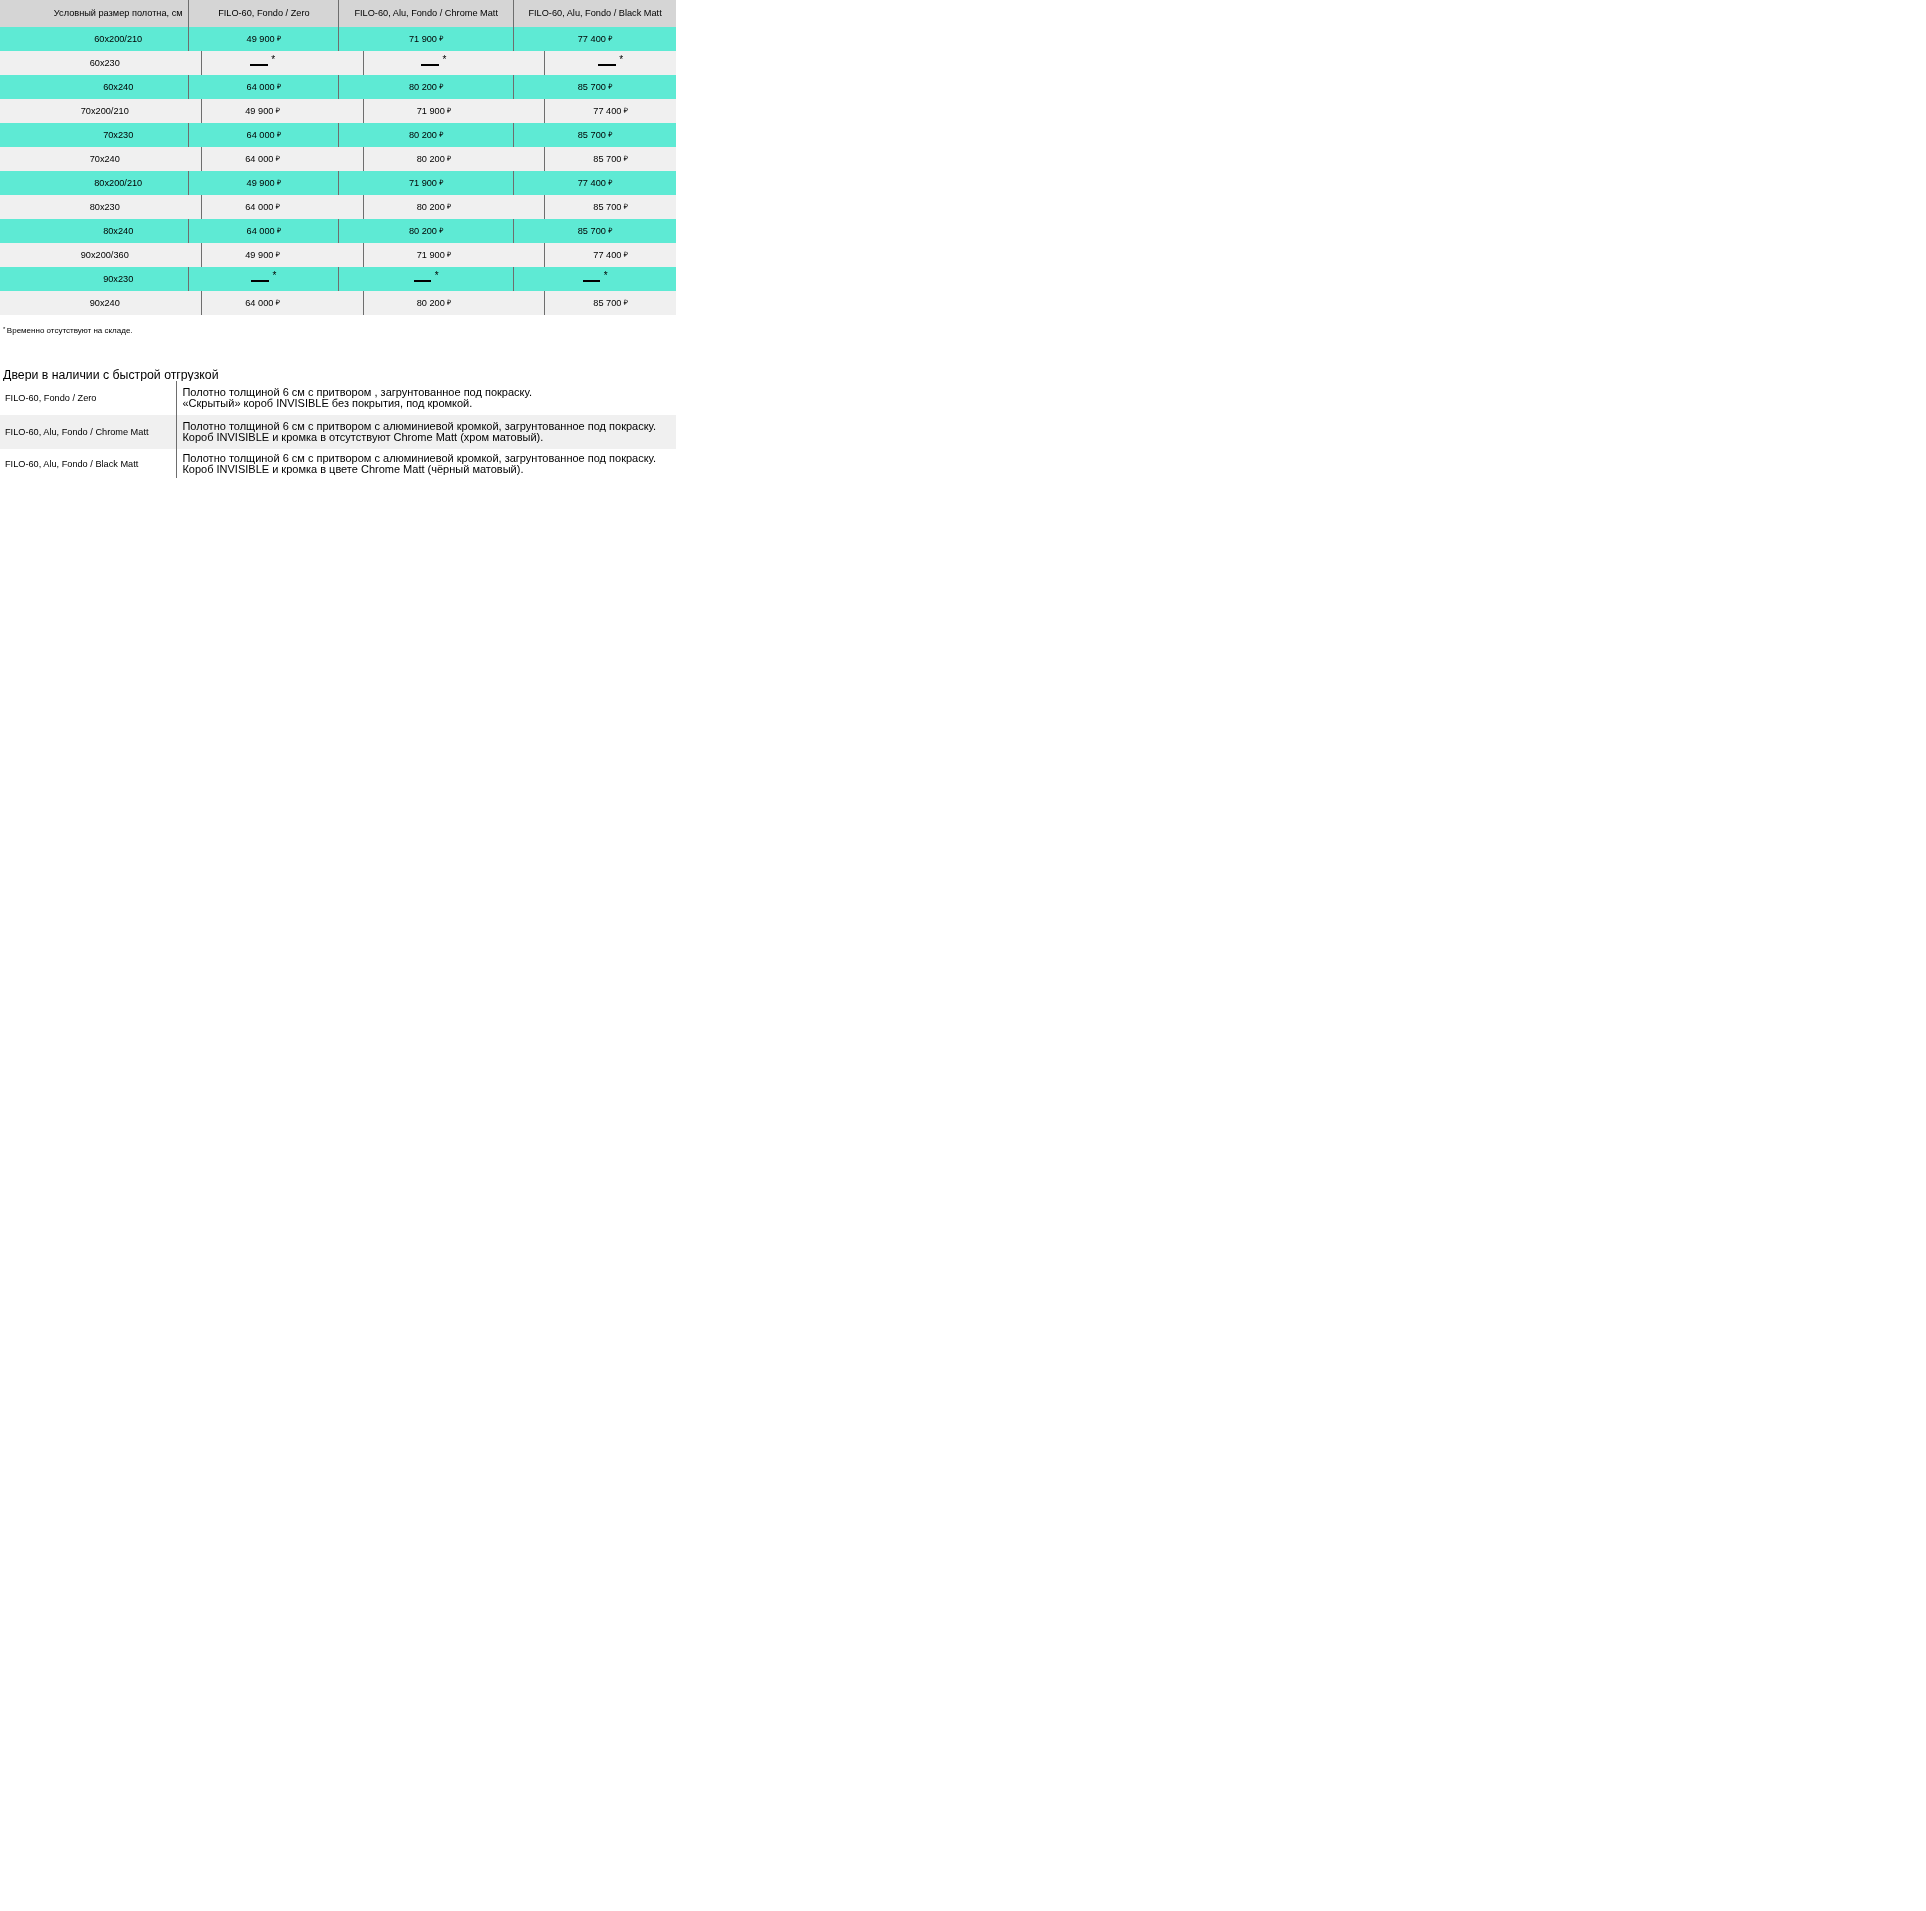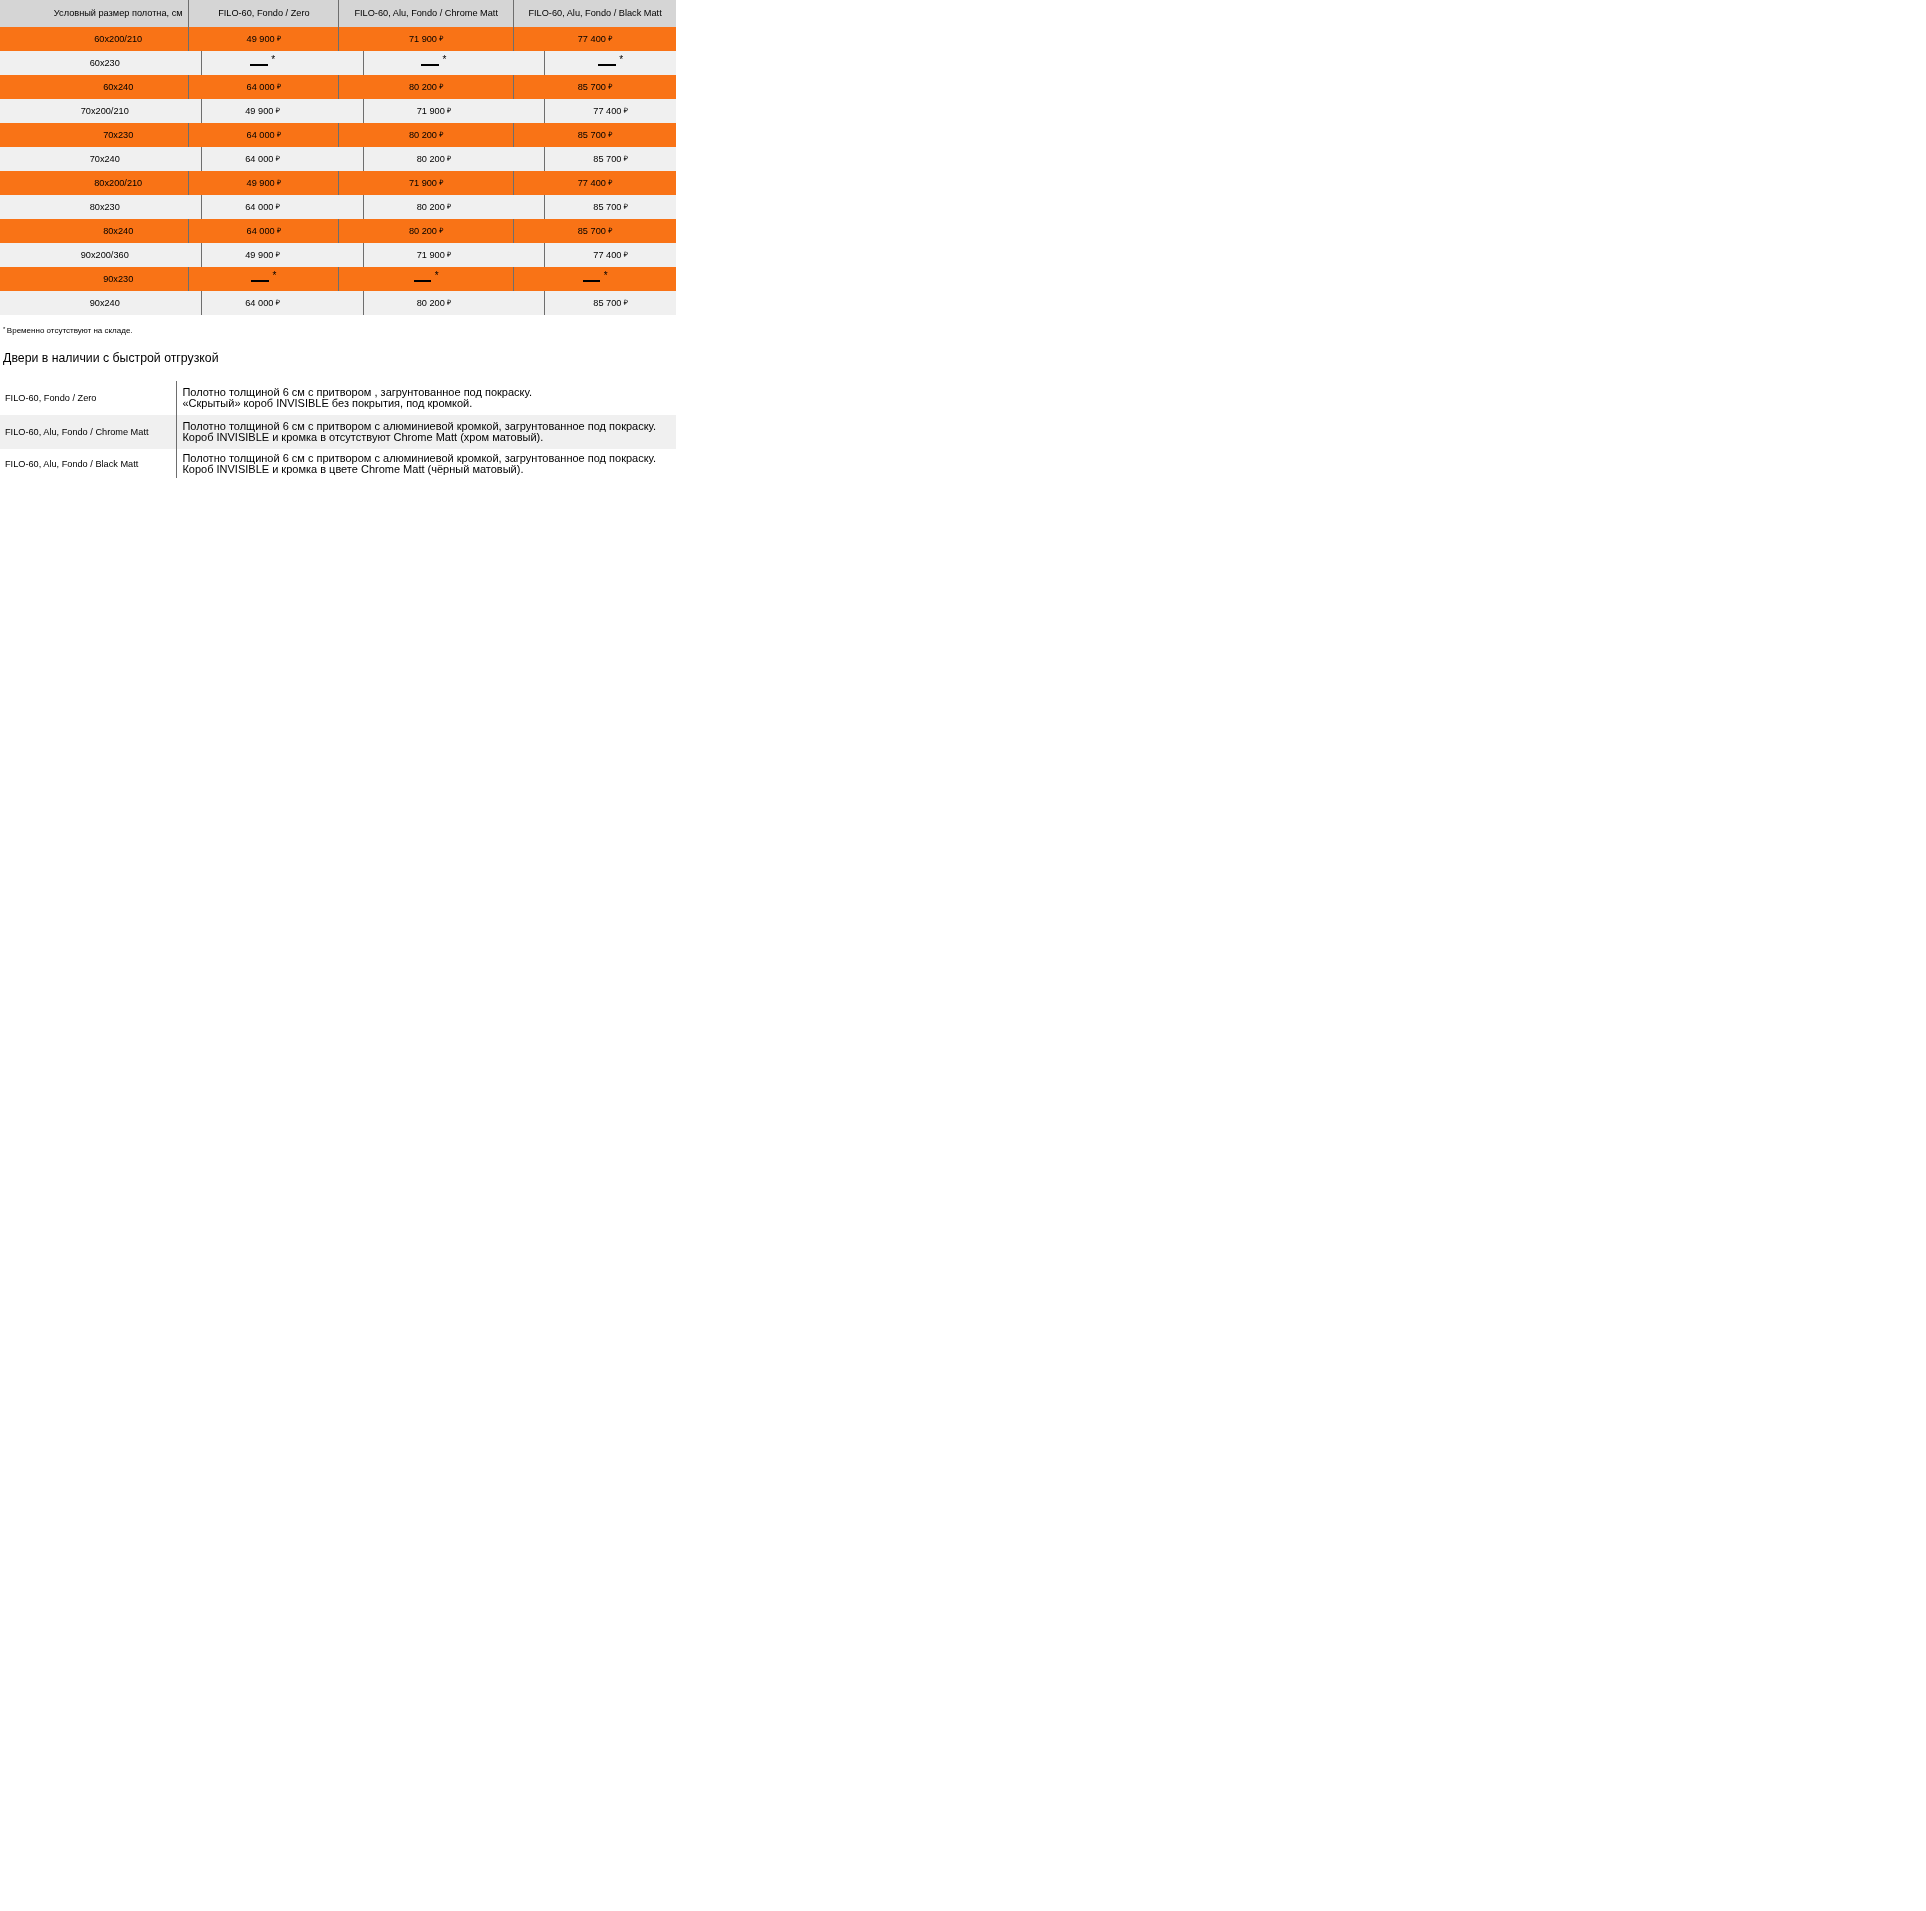--- a/index.html
+++ b/index.html
@@ -9,40 +9,40 @@
     font-family: "Liberation Sans", sans-serif;
     color: #000000;
     overflow: hidden;
   }
   .page { position: relative; width: 676px; height: 478px; background: #fff; }
 
   
   .ptable { position: absolute; top: 0; left: 0; width: 676px; }
   .prow { display: flex; width: 100%; }
   .prow.header { height: 26.6px; background: var(--header-bg, #d5d5d5); }
-  .prow.body { height: 24px; background: #f97316; }
+  .prow.body { height: 24px; background: #5eead4; }
   .prow.body.alt { background: var(--alt-bg, #f0f0f0); gap: 40px; }
   .pcell {
     display: flex; align-items: center; justify-content: center;
     font-size: 9.2px; line-height: 1.1; text-align: center;
   }
   .pcell.c0 { width: 151px; margin-left: 48px; }
   .pcell.c1 { width: 161px; border-left: 0.4px solid var(--divider, #6e6e6e); }
   .pcell.c2 { width: 188px; border-left: 0.4px solid var(--divider, #6e6e6e); }
   .pcell.c3 { width: 175px; border-left: 0.4px solid var(--divider, #6e6e6e); }
   .rub { font-size: 7.3px; margin-left: 2.3px; }
   .dash-bar { display: inline-block; width: 17.7px; height: 2.3px; background: #000; margin-top: 4.6px; }
   .dash-star { font-size: 10px; margin-left: 3.5px; margin-bottom: 6.2px; font-style: normal; }
 
   
   .footnote { position: absolute; top: 326px; left: 3.1px; font-size: 8px; }
   .footnote .sup { font-size: 5.8px; position: relative; top: -2.3px; margin-right: 1.5px; }
 
   
-  .section-heading { position: absolute; top: 351px; left: 3.1px; font-size: 12.3px; font-weight: 400; }
+  .section-heading { position: absolute; top: 368px; left: 3.1px; font-size: 12.3px; font-weight: 400; }
 
   
   .dtable { position: absolute; top: 381px; left: 0; width: 676px; }
   .drow { display: flex; width: 100%; background: #fff; }
   .drow.alt { background: var(--alt-bg, #f0f0f0); }
   .drow.r0, .drow.r1 { height: 34px; }
   .drow.r2 { height: 30px; }
   .dname {
     width: 176px; display: flex; align-items: center;
     padding-left: 5px; font-size: 9.2px;

